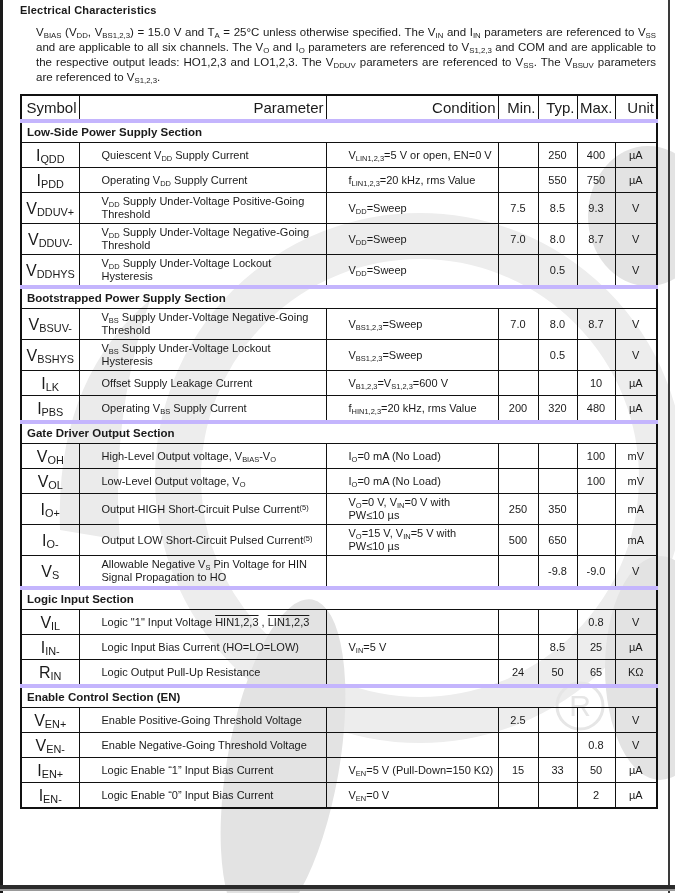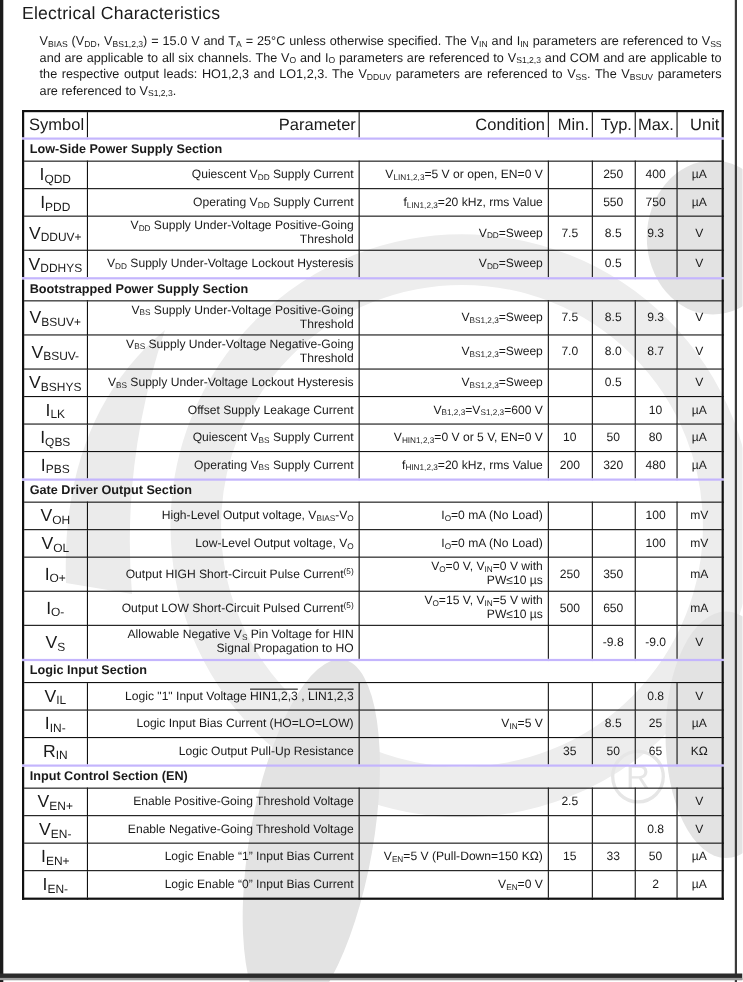--- a/index.html
+++ b/index.html
@@ -8,29 +8,29 @@
     font-family:"Liberation Sans", sans-serif;color:#1a1a1a;overflow:hidden;
   }
   
   .left-border{position:absolute;left:0;top:0;width:3px;height:893px;background:#1a1a1a;z-index:3;}
   .right-border{position:absolute;left:668px;top:0;width:2px;height:893px;background:#3a3a3a;z-index:3;}
   .bottom-bar{position:absolute;left:0;top:885px;width:675px;height:4px;background:#2b2b2b;border-bottom:2px solid #9a9a9a;z-index:3;}
   
   .watermark{position:absolute;left:0;top:0;z-index:1;}
   
   .content{position:absolute;left:20px;top:4px;width:636px;z-index:2;}
-  h1.title{font-size:16px;font-weight:normal;margin:0 0 9px 0;letter-spacing:0.2px;}
+  h1.title{font-size:11px;font-weight:bold;margin:0 0 9px 0;letter-spacing:0.2px;}
   p.intro{font-size:11.5px;line-height:15px;margin:0 0 9px 16px;text-align:justify;}
   table.ec{border-collapse:collapse;table-layout:fixed;width:636px;border:2px solid #111;}
   table.ec th, table.ec td{border:1px solid #111;vertical-align:middle;overflow:hidden;}
   thead th{font-size:15px;font-weight:normal;padding:3px 2px;border-bottom:2px solid #111;text-align:right;}
-  tr.section td{font-weight:bold;font-size:11.5px;text-align:left;padding:2px 5px;height:15px;border-top:2px solid #c4b5fd;}
+  tr.section td{font-weight:bold;font-size:11.5px;text-align:left;padding:2px 5px;height:15px;border-top:4px solid #c4b5fd;}
   td{font-size:11px;line-height:13px;padding:2px 4px;height:20px;}
   td.sym{text-align:center;font-size:16px;}
-  td.param,td.cond{text-align:right;padding-left:5px;padding-right:4px;}
+  td.param,td.cond{text-align:left;padding-left:22px;padding-right:4px;}
   td.num,td.unit{text-align:center;}
   sub{font-size:0.68em;vertical-align:-0.22em;line-height:0;}
   sup{font-size:0.68em;vertical-align:0.4em;line-height:0;}
   .ol{text-decoration:overline;}
 </style>
 </head>
 <body>
 
 <svg class="watermark" width="675" height="893" viewBox="0 0 675 893" aria-hidden="true">
   <circle cx="420" cy="478" r="242" fill="none" stroke="#ededed" stroke-width="46"></circle>
@@ -96,39 +96,39 @@
         <tr>
           <td class="sym">V<sub>DDUV+</sub></td>
           <td class="param">V<sub>DD</sub> Supply Under-Voltage Positive-Going Threshold</td>
           <td class="cond">V<sub>DD</sub>=Sweep</td>
           <td class="num">7.5</td>
           <td class="num">8.5</td>
           <td class="num">9.3</td>
           <td class="unit">V</td>
         </tr>
         <tr>
+          <td class="sym">V<sub>DDUV-</sub></td>
+          <td class="param">V<sub>DD</sub> Supply Under-Voltage Negative-Going Threshold</td>
+          <td class="cond">V<sub>DD</sub>=Sweep</td>
+          <td class="num">7.0</td>
+          <td class="num">8.0</td>
+          <td class="num">8.7</td>
+          <td class="unit">V</td>
+        </tr>
+        <tr>
           <td class="sym">V<sub>DDHYS</sub></td>
           <td class="param">V<sub>DD</sub> Supply Under-Voltage Lockout Hysteresis</td>
           <td class="cond">V<sub>DD</sub>=Sweep</td>
           <td class="num"></td>
           <td class="num">0.5</td>
           <td class="num"></td>
           <td class="unit">V</td>
         </tr>
         <tr class="section">
           <td colspan="7">Bootstrapped Power Supply Section</td>
-        </tr>
-        <tr>
-          <td class="sym">V<sub>BSUV+</sub></td>
-          <td class="param">V<sub>BS</sub> Supply Under-Voltage Positive-Going Threshold</td>
-          <td class="cond">V<sub>BS1,2,3</sub>=Sweep</td>
-          <td class="num">7.5</td>
-          <td class="num">8.5</td>
-          <td class="num">9.3</td>
-          <td class="unit">V</td>
         </tr>
         <tr>
           <td class="sym">V<sub>BSUV-</sub></td>
           <td class="param">V<sub>BS</sub> Supply Under-Voltage Negative-Going Threshold</td>
           <td class="cond">V<sub>BS1,2,3</sub>=Sweep</td>
           <td class="num">7.0</td>
           <td class="num">8.0</td>
           <td class="num">8.7</td>
           <td class="unit">V</td>
         </tr>
@@ -144,29 +144,20 @@
         <tr>
           <td class="sym">I<sub>LK</sub></td>
           <td class="param">Offset Supply Leakage Current</td>
           <td class="cond">V<sub>B1,2,3</sub>=V<sub>S1,2,3</sub>=600 V</td>
           <td class="num"></td>
           <td class="num"></td>
           <td class="num">10</td>
           <td class="unit">µA</td>
         </tr>
         <tr>
-          <td class="sym">I<sub>QBS</sub></td>
-          <td class="param">Quiescent V<sub>BS</sub> Supply Current</td>
-          <td class="cond">V<sub>HIN1,2,3</sub>=0 V or 5 V, EN=0 V</td>
-          <td class="num">10</td>
-          <td class="num">50</td>
-          <td class="num">80</td>
-          <td class="unit">µA</td>
-        </tr>
-        <tr>
           <td class="sym">I<sub>PBS</sub></td>
           <td class="param">Operating V<sub>BS</sub> Supply Current</td>
           <td class="cond">f<sub>HIN1,2,3</sub>=20 kHz, rms Value</td>
           <td class="num">200</td>
           <td class="num">320</td>
           <td class="num">480</td>
           <td class="unit">µA</td>
         </tr>
         <tr class="section">
           <td colspan="7">Gate Driver Output Section</td>
@@ -234,27 +225,27 @@
           <td class="cond">V<sub>IN</sub>=5 V</td>
           <td class="num"></td>
           <td class="num">8.5</td>
           <td class="num">25</td>
           <td class="unit">µA</td>
         </tr>
         <tr>
           <td class="sym">R<sub>IN</sub></td>
           <td class="param">Logic Output Pull-Up Resistance</td>
           <td class="cond"></td>
-          <td class="num">35</td>
+          <td class="num">24</td>
           <td class="num">50</td>
           <td class="num">65</td>
           <td class="unit">KΩ</td>
         </tr>
         <tr class="section">
-          <td colspan="7">Input Control Section (EN)</td>
+          <td colspan="7">Enable Control Section (EN)</td>
         </tr>
         <tr>
           <td class="sym">V<sub>EN+</sub></td>
           <td class="param">Enable Positive-Going Threshold Voltage</td>
           <td class="cond"></td>
           <td class="num">2.5</td>
           <td class="num"></td>
           <td class="num"></td>
           <td class="unit">V</td>
         </tr>

